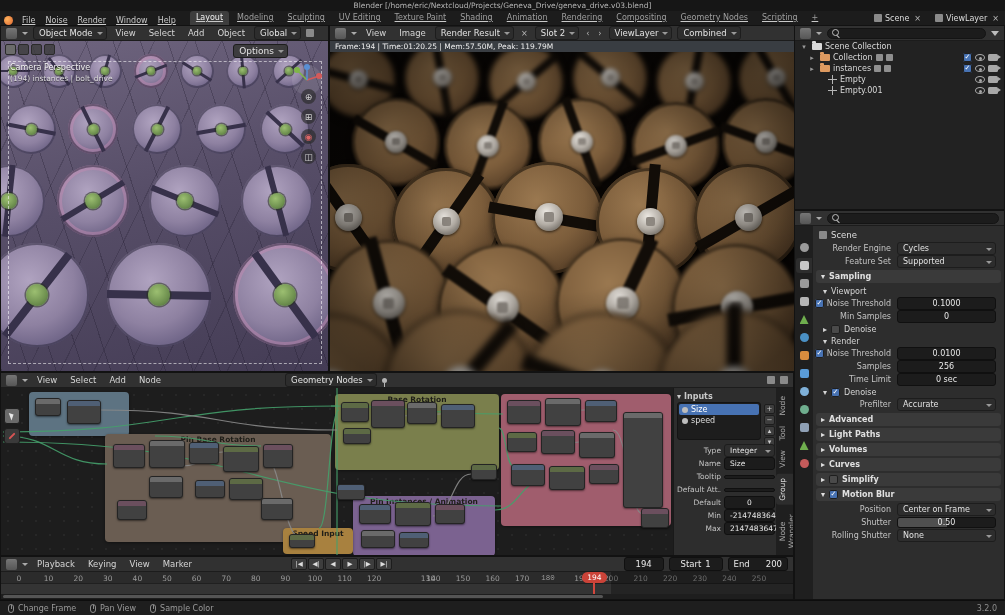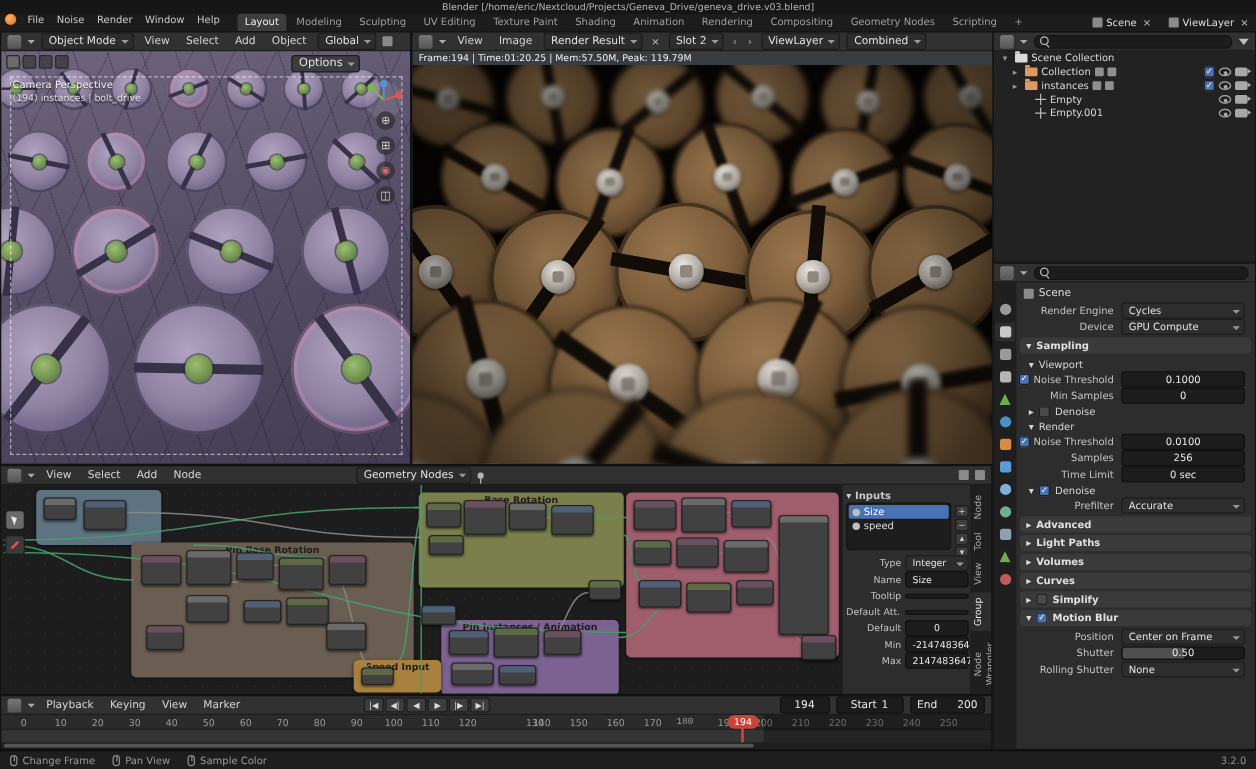--- a/index.html
+++ b/index.html
@@ -11,21 +11,21 @@
   .icsq{width:11px;height:11px;background:linear-gradient(#767676,#565656);border-radius:2px;flex:0 0 auto;}
   .caret{width:0;height:0;border:3px solid transparent;border-top-color:#aaa;margin-top:3px;flex:0 0 auto;}
   .drop{background:#2d2d2d;border:1px solid #1d1d1d;border-radius:3px;padding:1px 13px 1px 5px;position:relative;white-space:nowrap;color:#e2e2e2;}
   .drop::after{content:"";position:absolute;right:3px;top:5px;border:3px solid transparent;border-top-color:#999;}
   .num{background:#1c1c1c;border:1px solid #101010;border-radius:3px;padding:1px 5px;color:#e8e8e8;text-align:center;white-space:nowrap;}
   .cb{width:9px;height:9px;border-radius:2px;background:#4a4a4a;box-shadow:inset 0 0 0 1px #1e1e1e;display:flex;align-items:center;justify-content:center;font-size:7px;color:#fff;flex:0 0 auto;line-height:1;}
   .cb.on{background:#4772b3;}
   .xbtn{color:#bbb;padding:0 2px;font-size:8px;}
   
   #titlebar{left:0;top:0;width:1005px;height:11px;background:#161616;position:absolute;display:flex;align-items:center;justify-content:center;font-size:7.5px;color:#b5b5b5;}
-  #topbar{left:0;top:11px;width:1005px;height:14px;background:#1c1c1c;position:absolute;display:flex;align-items:flex-start;gap:2px;padding:0 4px;font-size:8px;}
+  #topbar{left:0;top:11px;width:1005px;height:14px;background:#1c1c1c;position:absolute;display:flex;align-items:flex-end;gap:2px;padding:0 4px;font-size:8px;text-decoration:underline;}
   .logo{width:9px;height:9px;border-radius:50%;background:radial-gradient(circle at 35% 35%,#ffb35c,#e87d3e 70%);margin-right:3px;}
   .wtab{padding:0 6px;height:14px;line-height:14px;color:#9f9f9f;border-radius:3px 3px 0 0;}
   .wtab.active{background:#3d3d3d;color:#efefef;}
   #scenebox{position:absolute;right:4px;top:0;height:14px;display:flex;align-items:center;gap:3px;font-size:8px;color:#ddd;}
   .mini-ic{width:8px;height:8px;background:#8a8a8a;border-radius:1px;flex:0 0 auto;}
   
   #vp3d{left:0;top:25px;width:329px;height:347px;}
   #vp-canvas{position:absolute;left:0;top:15px;right:0;bottom:0;overflow:hidden;
     background:linear-gradient(165deg,#6f657f 0%,#574e68 45%,#443c55 100%);}
   #vp-canvas .lines{position:absolute;inset:0;
@@ -527,22 +527,22 @@
   <div id="pbody">
     <div class="pcrumb">
       <span class="mini-ic"></span>
       <span>Scene</span>
     </div>
     <div class="prow">
       <span class="plabel">Render Engine</span>
       <span class="pw drop">Cycles</span>
     </div>
     <div class="prow">
-      <span class="plabel">Device</span>
-      <span class="pw drop">GPU Compute</span>
+      <span class="plabel">Feature Set</span>
+      <span class="pw drop">Supported</span>
     </div>
     <div class="psec">
       <span>▾</span>
       <span>Sampling</span>
     </div>
     <div class="psub">
       <span>▾</span>
       <span>Viewport</span>
     </div>
     <div class="prow">

